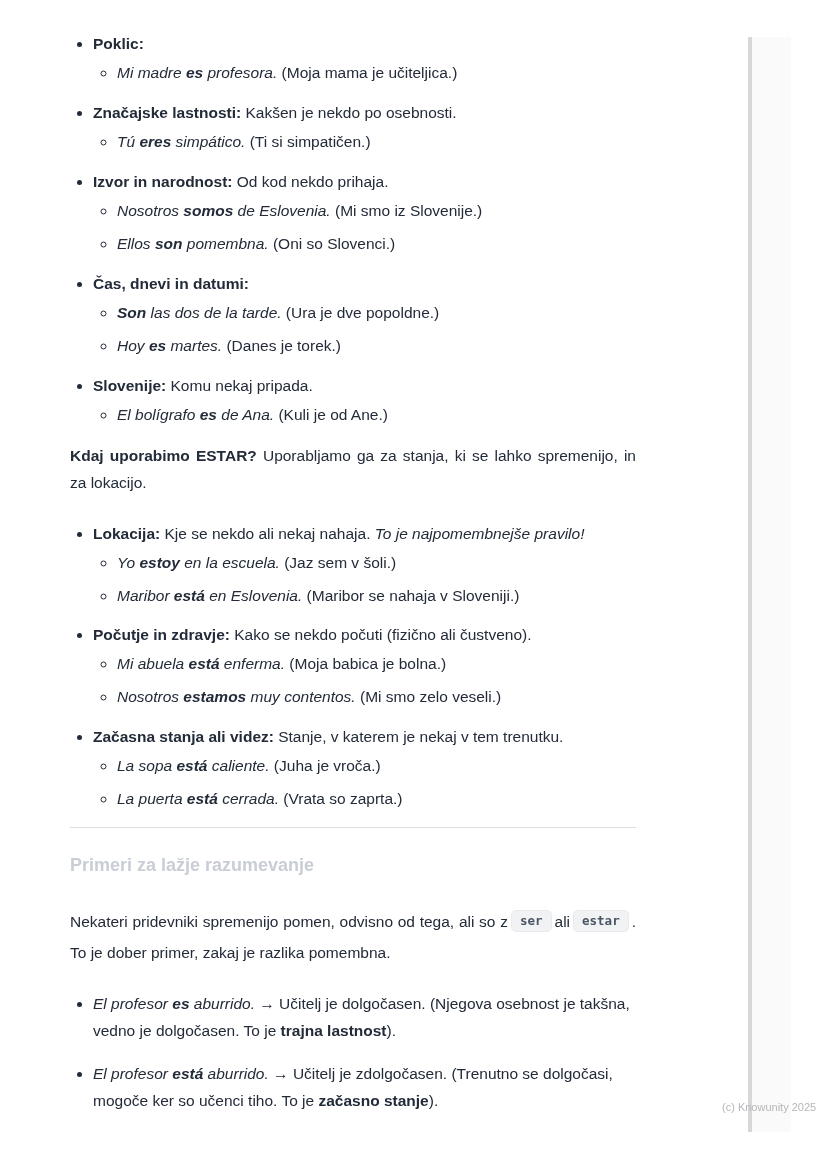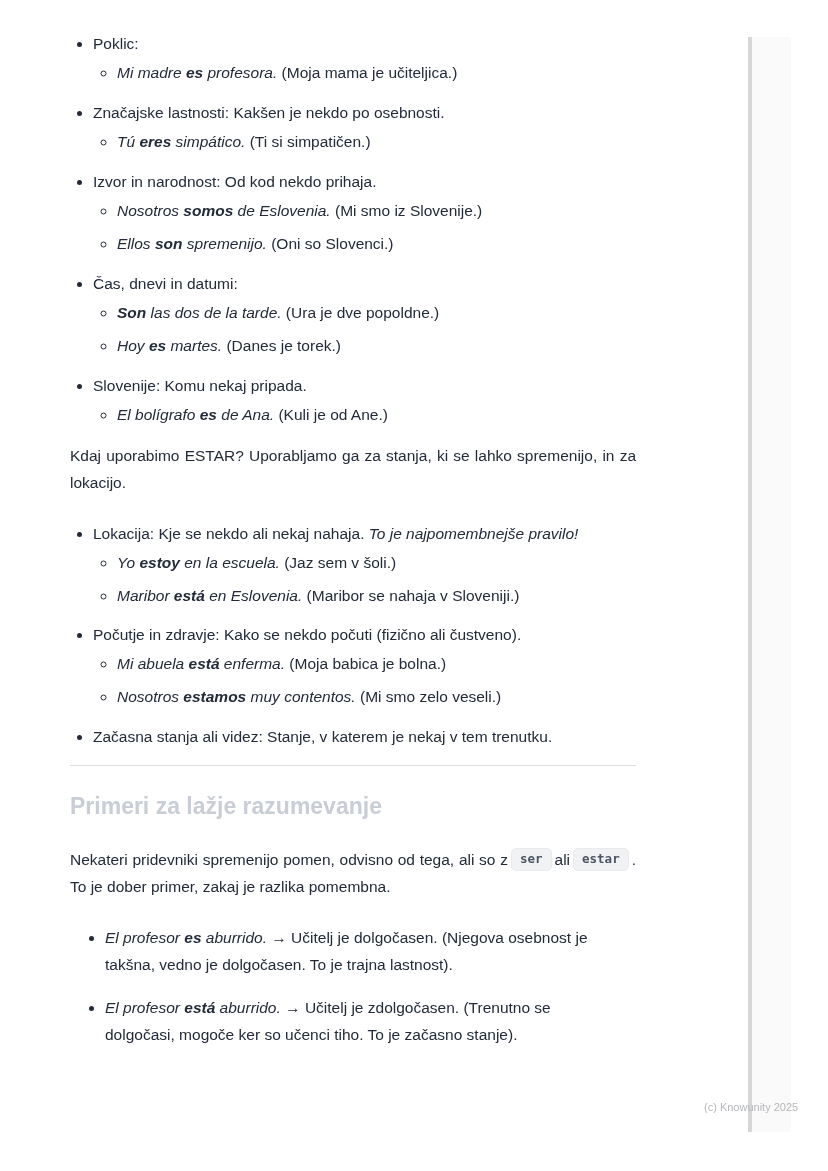--- a/index.html
+++ b/index.html
@@ -8,61 +8,61 @@
     background:#ffffff;
     position:relative;
     overflow:hidden;
     font-family:"Liberation Sans","DejaVu Sans",sans-serif;
     color:#232b39;
   }
   .doc {
     position:absolute; left:70px; top:31px; width:566px;
     font-size:15.5px; line-height:1.74;
   }
-  .b  { font-weight:normal; }
+  .b  { font-weight:bold; }
   .i  { font-style:italic;text-align:center; }
   .bi { font-weight:bold; font-style:italic; }
 
   ul.top { margin:0 0 14px 0; padding-left:23px; list-style-type:disc; }
   ul.top > li { margin-bottom:13px; }
   ul.sub { margin:2px 0 0 0; padding-left:24px; list-style-type:circle; }
   ul.sub > li { margin-bottom:6px; }
 
   p.para { margin:0 0 24px 0; text-align:justify; }
 
   .rule { border:none; border-top:1px solid #dcdee2; margin:10px 0 26px 0; }
 
   .section-heading {
-    font-size:23px; font-weight:bold; color:#c9cdd5;
+    font-size:18px; font-weight:bold; color:#c9cdd5;
     margin:0 0 24px 0; line-height:1.3;
   }
 
   .code {
     font-family:"DejaVu Sans Mono","Liberation Mono",monospace;
     font-size:12.5px; font-weight:bold; color:#4b5563;
     background:#f1f2f4; border:1px solid #e9eaee; border-radius:5px;
-    padding:2px 8px 3px 8px; margin:2px 3px; white-space:nowrap;
+    padding:2px 8px 3px 8px; margin:8px 3px; white-space:nowrap;
     display:inline-block; line-height:1.25; vertical-align:2px;
   }
 
   .primer-line { font-weight:bold; margin:0 0 23px 0; }
 
-  ul.final { margin:12px; padding-left:23px; list-style-type:disc; }
+  ul.final { margin:0; padding-left:23px; list-style-type:disc; }
   ul.final > li { margin-bottom:16px; }
 
   .edge-shade {
     position:absolute; left:752px; top:37px; width:39px; height:1095px;
     background:#fafafa;
   }
   .edge-bar {
     position:absolute; left:748px; top:37px; width:4px; height:1095px;
     background:#d6d7d9;
   }
   .watermark {
-    position:absolute; left:704px; top:1101px;
+    position:absolute; left:722px; top:1101px;
     font-size:11px; color:#b6b7ba; z-index:3; white-space:nowrap;
   }
 </style>
 </head>
 <body>
 
 <div class="doc">
 
   <ul class="top">
 
@@ -77,21 +77,21 @@
       <span class="b">Značajske lastnosti:</span><span> Kakšen je nekdo po osebnosti.</span>
       <ul class="sub">
         <li><span class="i">Tú </span><span class="bi">eres</span><span class="i"> simpático.</span><span> (Ti si simpatičen.)</span></li>
       </ul>
     </li>
 
     <li>
       <span class="b">Izvor in narodnost:</span><span> Od kod nekdo prihaja.</span>
       <ul class="sub">
         <li><span class="i">Nosotros </span><span class="bi">somos</span><span class="i"> de Eslovenia.</span><span> (Mi smo iz Slovenije.)</span></li>
-        <li><span class="i">Ellos </span><span class="bi">son</span><span class="i"> spremenijo.</span><span> (Oni so Slovenci.)</span></li>
+        <li><span class="i">Ellos </span><span class="bi">son</span><span class="i"> pomembna.</span><span> (Oni so Slovenci.)</span></li>
       </ul>
     </li>
 
     <li>
       <span class="b">Čas, dnevi in datumi:</span><span></span>
       <ul class="sub">
         <li><span class="i"></span><span class="bi">Son</span><span class="i"> las dos de la tarde.</span><span> (Ura je dve popoldne.)</span></li>
         <li><span class="i">Hoy </span><span class="bi">es</span><span class="i"> martes.</span><span> (Danes je torek.)</span></li>
       </ul>
     </li>
@@ -120,20 +120,24 @@
     <li>
       <span class="b">Počutje in zdravje:</span><span> Kako se nekdo počuti (fizično ali čustveno).</span>
       <ul class="sub">
         <li><span class="i">Mi abuela </span><span class="bi">está</span><span class="i"> enferma.</span><span> (Moja babica je bolna.)</span></li>
         <li><span class="i">Nosotros </span><span class="bi">estamos</span><span class="i"> muy contentos.</span><span> (Mi smo zelo veseli.)</span></li>
       </ul>
     </li>
 
     <li>
       <span class="b">Začasna stanja ali videz:</span><span> Stanje, v katerem je nekaj v tem trenutku.</span>
+      <ul class="sub">
+        <li><span class="i">La sopa </span><span class="bi">está</span><span class="i"> caliente.</span><span> (Juha je vroča.)</span></li>
+        <li><span class="i">La puerta </span><span class="bi">está</span><span class="i"> cerrada.</span><span> (Vrata so zaprta.)</span></li>
+      </ul>
     </li>
 
   </ul>
 
   <hr class="rule">
 
   <h2 class="section-heading">Primeri za lažje razumevanje</h2>
 
   <p class="para"><span>Nekateri pridevniki spremenijo pomen, odvisno od tega, ali so z</span><span class="code">ser</span><span>ali</span><span class="code">estar</span><span>. To je dober primer, zakaj je razlika pomembna.</span></p>
 

